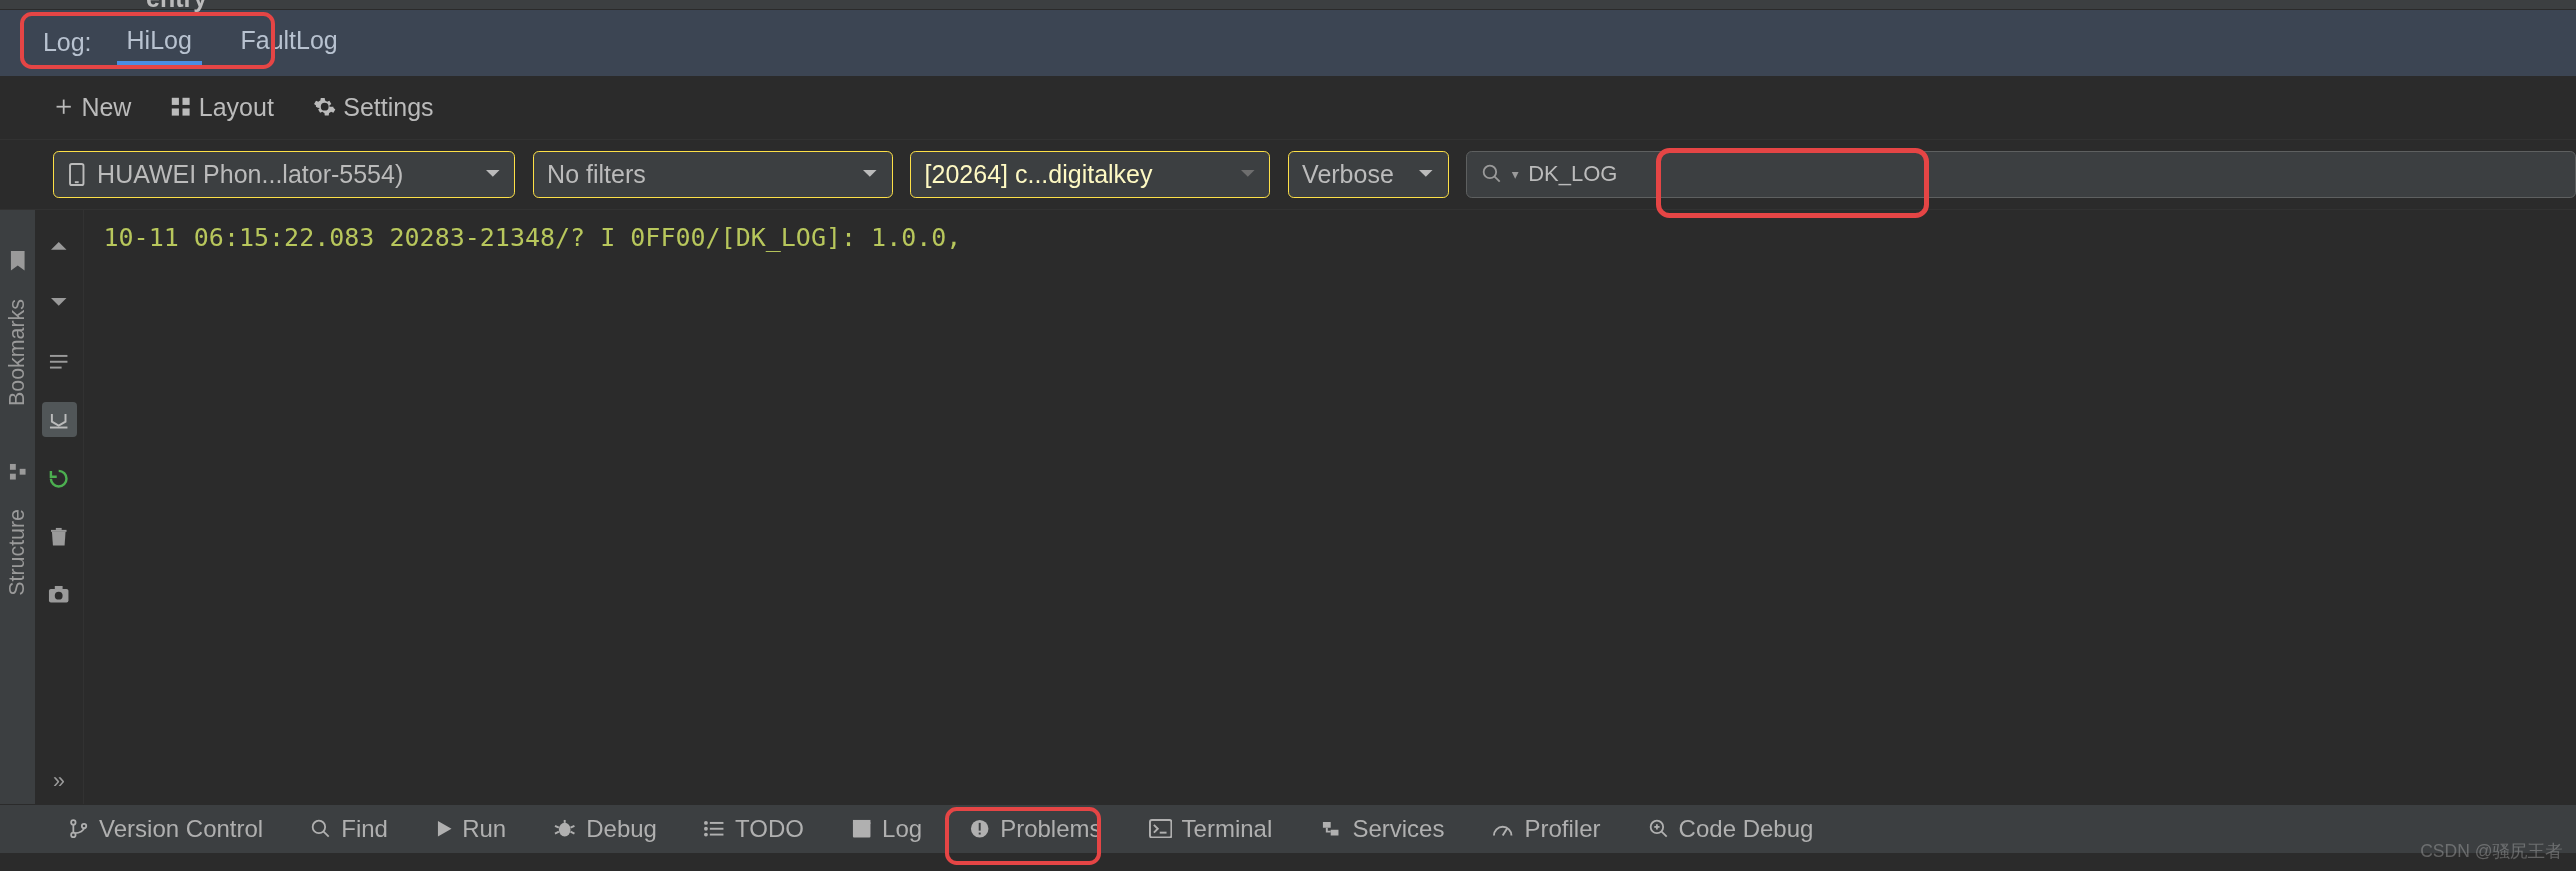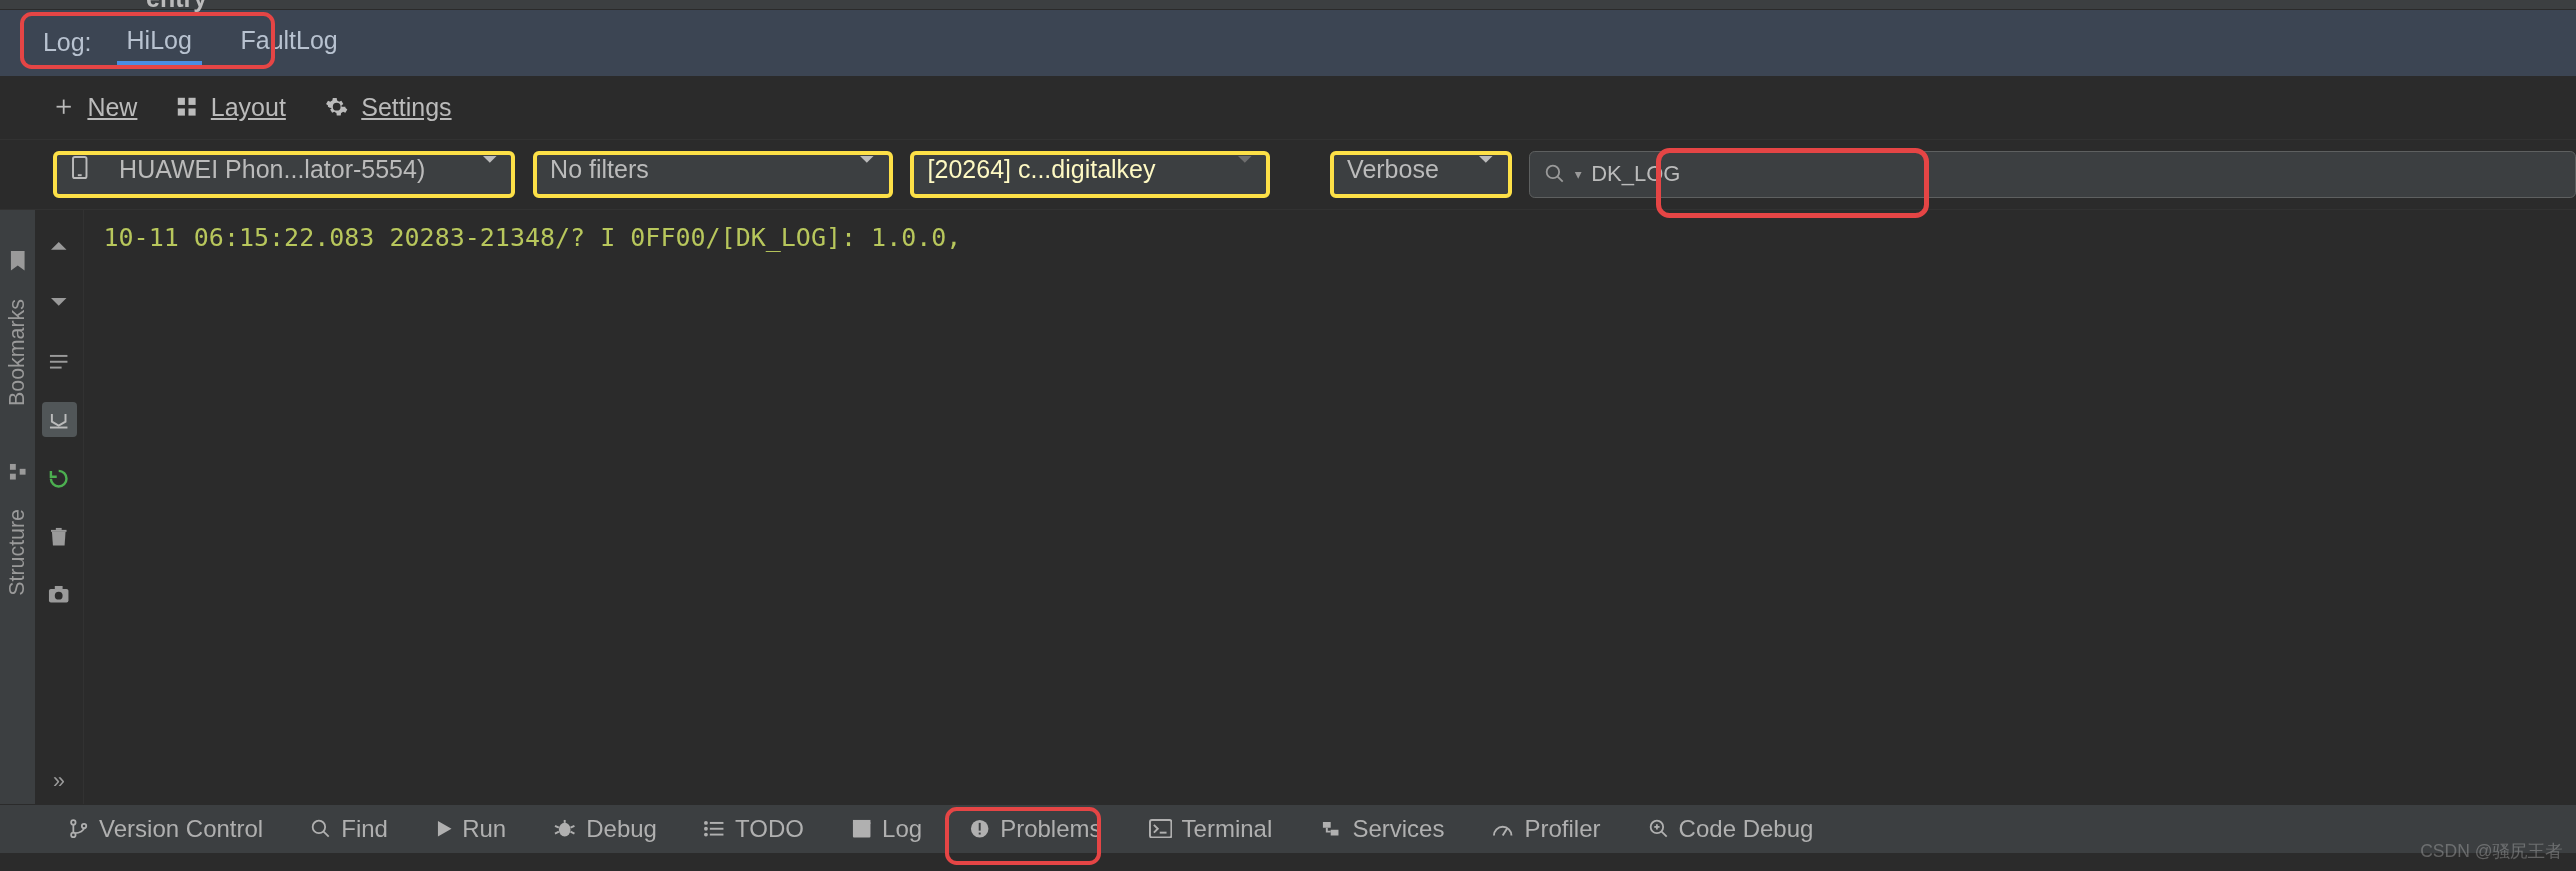--- a/index.html
+++ b/index.html
@@ -59,49 +59,49 @@
 }
 .toolbar {
   height: 64px;
   background: #2b2b2b;
   display: flex;
   align-items: center;
   padding-left: 53px;
   gap: 39px;
   border-bottom: 1px solid #323232;
 }
-.toolbar-item { display: flex; align-items: center; gap: 13px; color: #bbb; cursor: pointer; text-decoration: underline; }
+.toolbar-item { display: flex; align-items: center; gap: 7px; color: #bbb; cursor: pointer; }
 .toolbar-item span.icon { display: inline-flex; }
 .filter-row {
   height: 70px;
   background: #2b2b2b;
   display: flex;
   align-items: center;
   padding-left: 53px;
   gap: 17.5px;
   border-bottom: 1px solid #323232;
 }
 .dropdown {
   height: 47px;
   background: #3c3f41;
-  border: 4px solid #fde047;
+  border: 1px solid #fde047;
   border-radius: 5.8px;
   display: flex;
-  align-items: flex-start;
+  align-items: center;
   padding: 0 13.6px;
-  gap: 31px;
+  gap: 12px;
   color: #bbb;
   cursor: pointer;
 }
 .dropdown.disabled { color: #fef9c3; }
 .dropdown .chev { margin-left: auto; }
 .dd-device { width: 462px; }
 .dd-filters { width: 360px; }
 .dd-process { width: 360px; }
-.dd-level { width: 182px; margin-left: 42px; }
+.dd-level { width: 161px; }
 .search-box {
   flex: 1;
   height: 47px;
   background: #3c3f41;
   border: 1px solid #5e6060;
   border-radius: 5.8px;
   display: flex;
   align-items: center;
   padding: 0 13.6px;
   gap: 9.7px;

